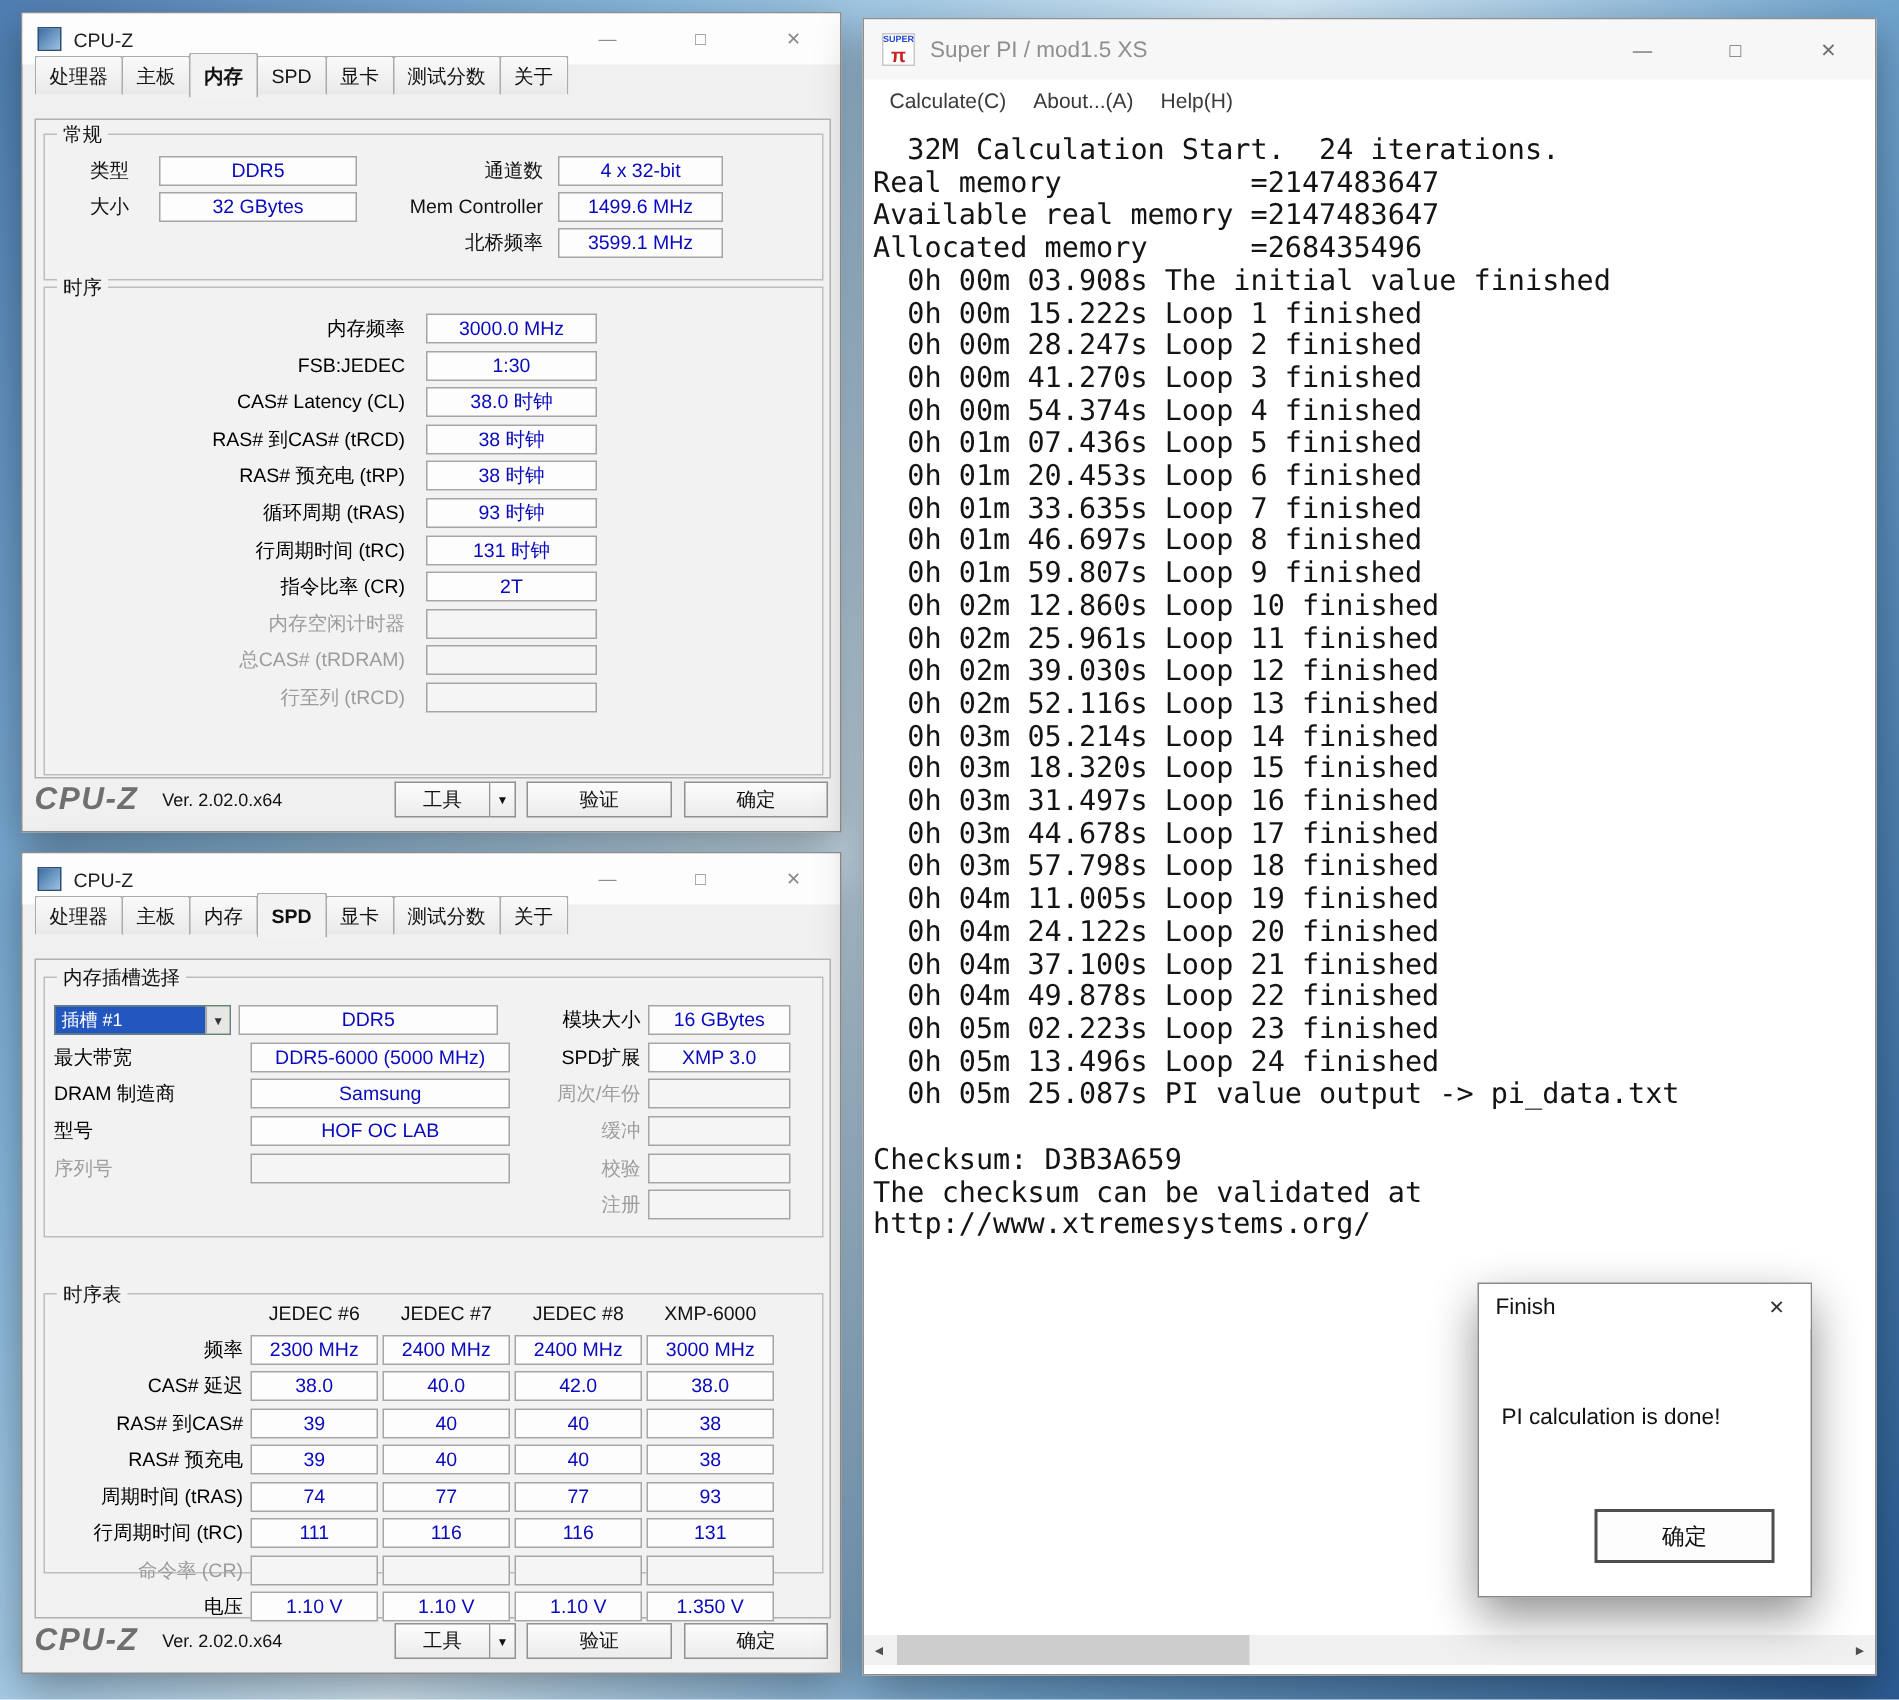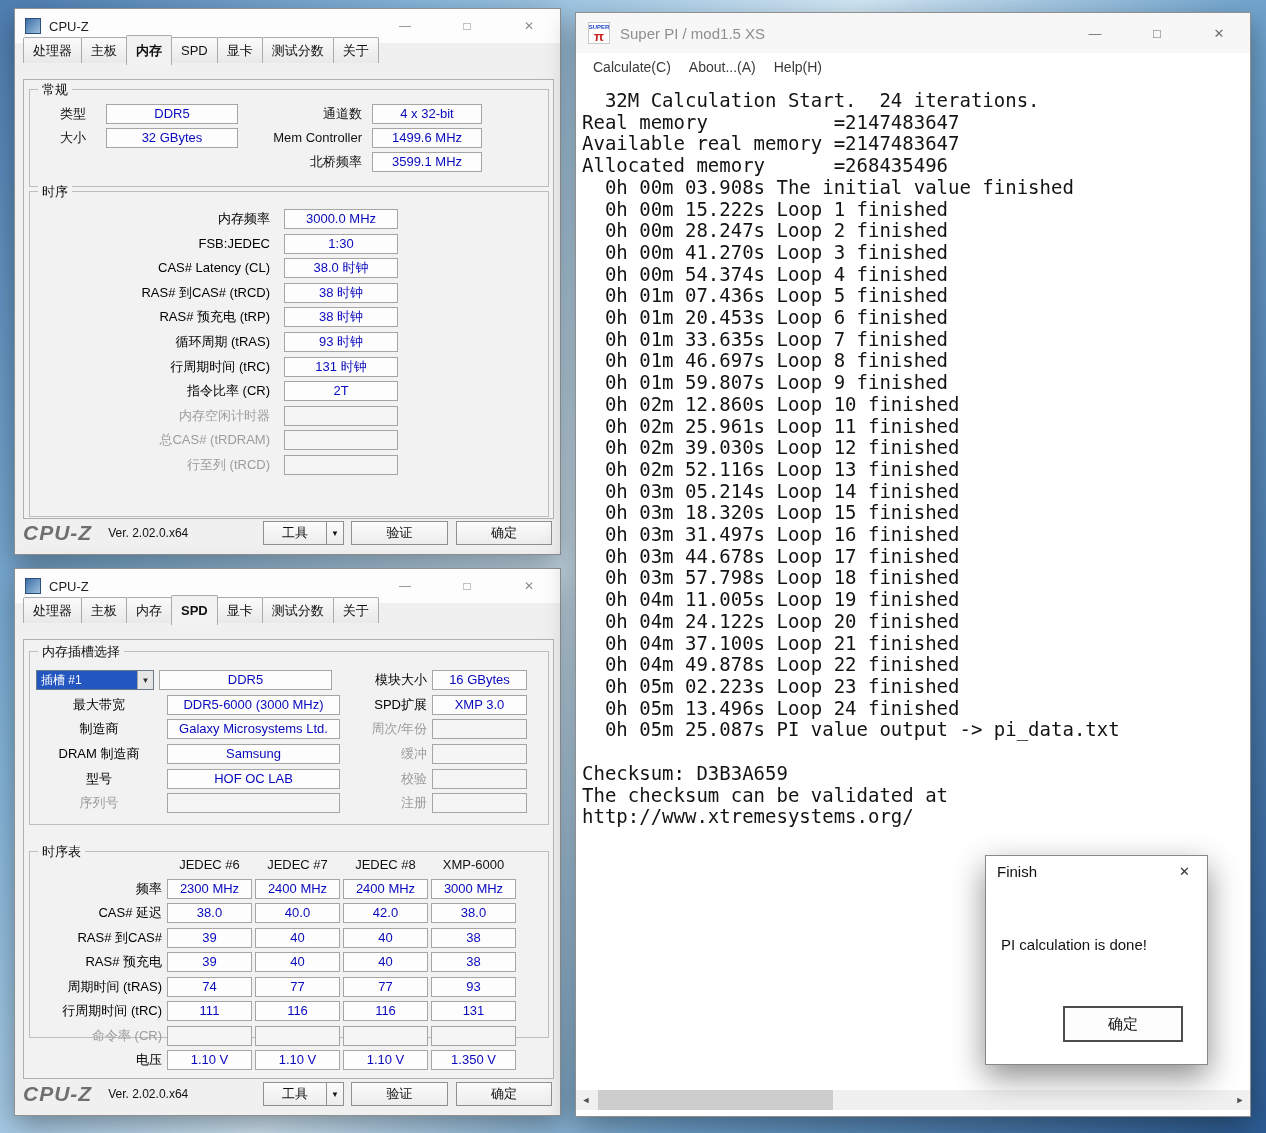--- a/index.html
+++ b/index.html
@@ -42,21 +42,21 @@
   .rows-col { position:absolute; left:0; top:17px; width:100%; }
   .trow { display:flex; height:20px; margin-bottom:4.6px; }
   .tlbl { width:240px; text-align:right; font-size:13px; line-height:20px; white-space:nowrap; }
   .trow .vbox { width:114px; margin-left:14px; }
 
   
   .spd-col { position:absolute; top:18px; }
   #spd-left-rows { left:6px; }
   #spd-right-rows { left:320px; }
   .srow { display:flex; height:20px; margin-bottom:4.7px; }
-  #spd-left-rows .slbl { width:126px; text-align:center; font-size:13px; line-height:20px; white-space:nowrap; }
+  #spd-left-rows .slbl { width:126px; text-align:left; font-size:13px; line-height:20px; white-space:nowrap; }
   #spd-left-rows .vbox { width:173px; margin-left:5px; }
   #spd-right-rows .slbl { width:77px; text-align:right; font-size:13px; line-height:20px; white-space:nowrap; }
   #spd-right-rows .vbox { width:95px; margin-left:5px; }
   .combo { width:118px; height:20px; border:1px solid #6b7a8c; display:flex; background:#84cc16; }
   .combo-sel { flex:1; background:var(--combo-selection,#2456c0); color:#fff; font-size:12px; line-height:18px; padding-left:4px; white-space:nowrap; overflow:hidden; }
   .combo-arrow { width:16px; background:#e6e6e6; border-left:1px solid #a5a5a5; font-size:8px; color:#333; display:flex; align-items:center; justify-content:center; }
   .combo-row .vbox { width:173px; margin-left:13px; }
 
   
   #spd-table { position:absolute; left:6px; top:2px; }
@@ -233,25 +233,21 @@
       <div class="spd-col" id="spd-left-rows">
         <div class="srow combo-row">
           <span class="combo">
             <span class="combo-sel">插槽 #1</span>
             <span class="combo-arrow">▼</span>
           </span>
           <span class="vbox flow">DDR5</span>
         </div>
       <div class="srow">
             <span class="slbl">最大带宽</span>
-            <span class="vbox flow">DDR5-6000 (3000 MHz)</span>
-          </div>
-          <div class="srow">
-            <span class="slbl">制造商</span>
-            <span class="vbox flow">Galaxy Microsystems Ltd.</span>
+            <span class="vbox flow">DDR5-6000 (5000 MHz)</span>
           </div>
           <div class="srow">
             <span class="slbl">DRAM 制造商</span>
             <span class="vbox flow">Samsung</span>
           </div>
           <div class="srow">
             <span class="slbl">型号</span>
             <span class="vbox flow">HOF OC LAB</span>
           </div>
           <div class="srow dis">
@@ -280,21 +276,21 @@
             <span class="slbl">校验</span>
             <span class="vbox flow"></span>
           </div>
           <div class="srow dis">
             <span class="slbl">注册</span>
             <span class="vbox flow"></span>
           </div>
         </div>
     </div>
 
-    <div class="groupbox" style="left:14px;top:282px;width:520px;height:187px;padding-left:21px;">
+    <div class="groupbox" style="left:14px;top:293px;width:520px;height:187px;padding-left:21px;">
       <span class="glabel">时序表</span>
       <div id="spd-table">
           <div class="xrow head">
             <span class="xlbl"></span>
             <span class="xhead">JEDEC #6</span>
             <span class="xhead">JEDEC #7</span>
             <span class="xhead">JEDEC #8</span>
             <span class="xhead">XMP-6000</span>
           </div>
           <div class="xrow">

